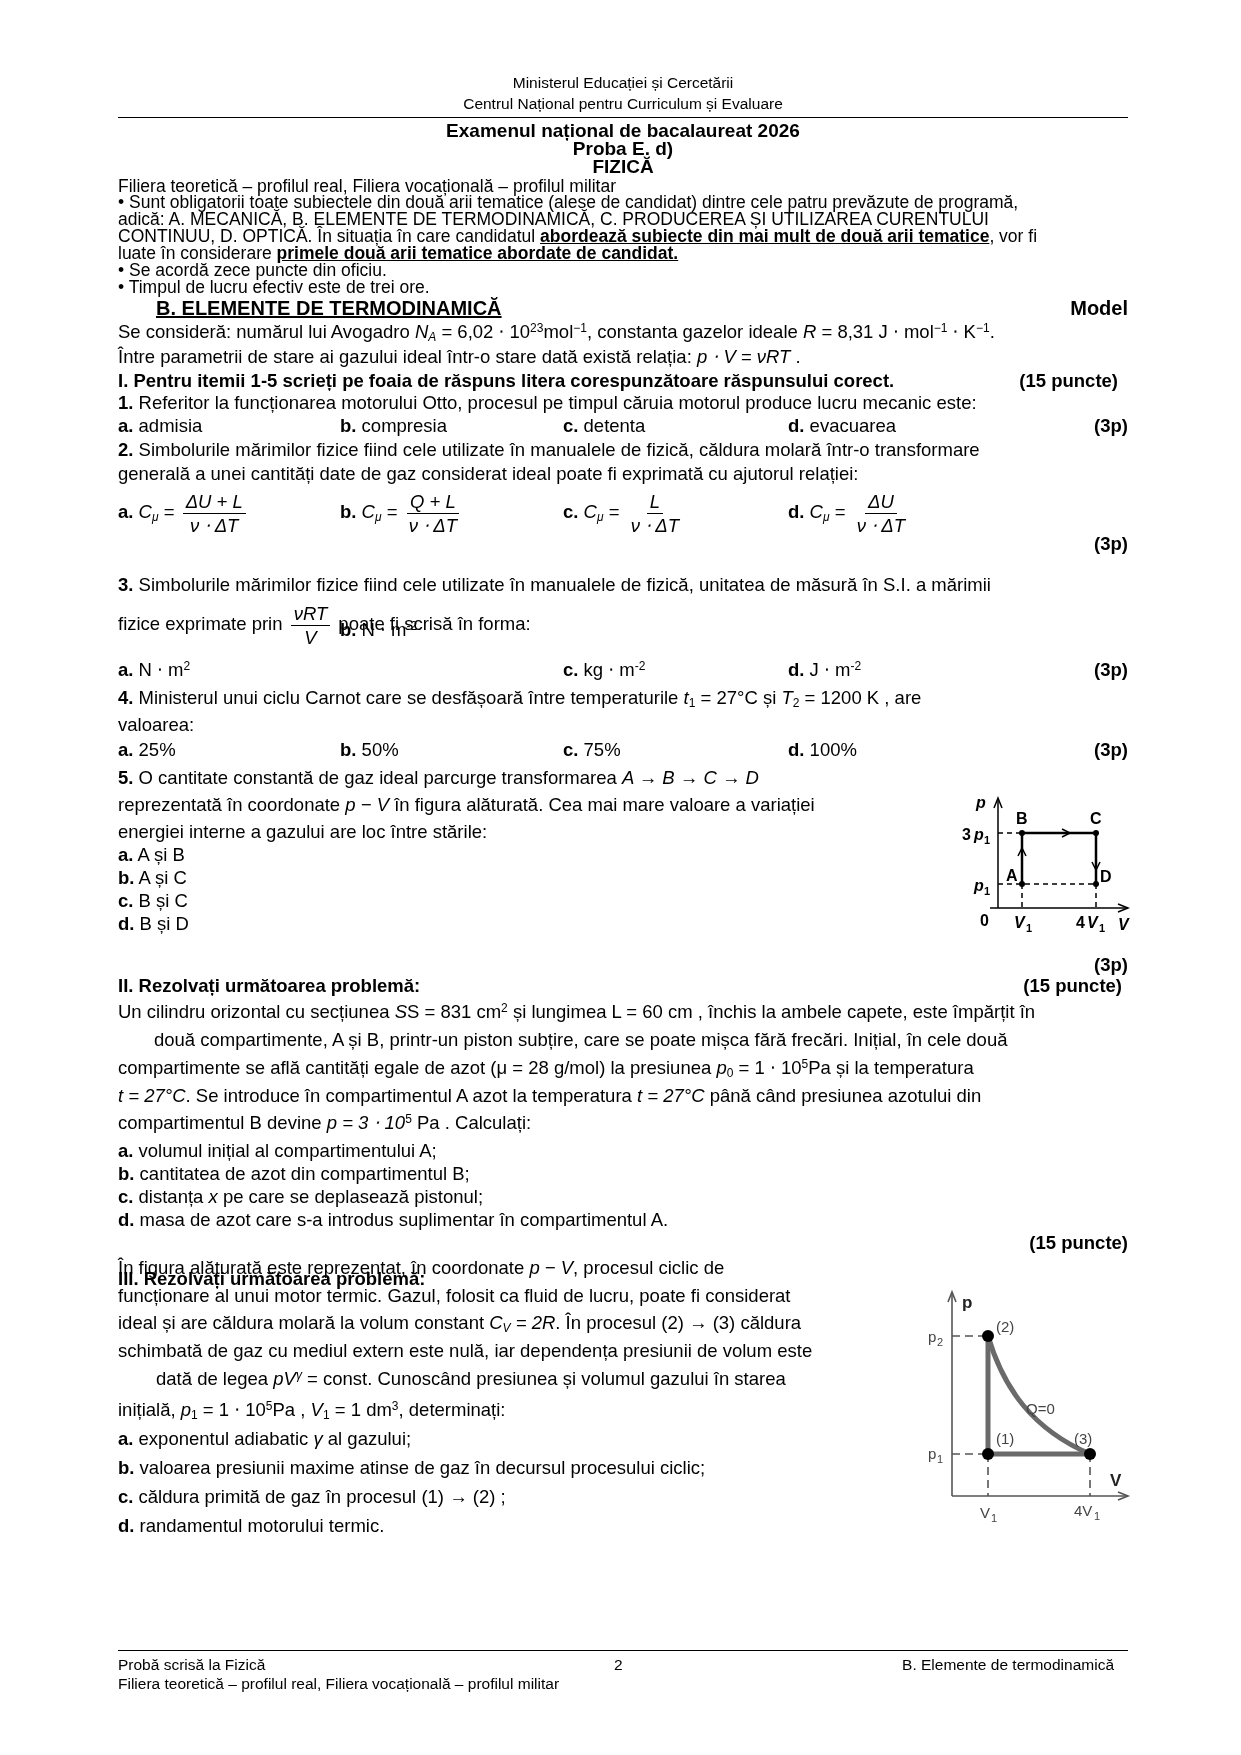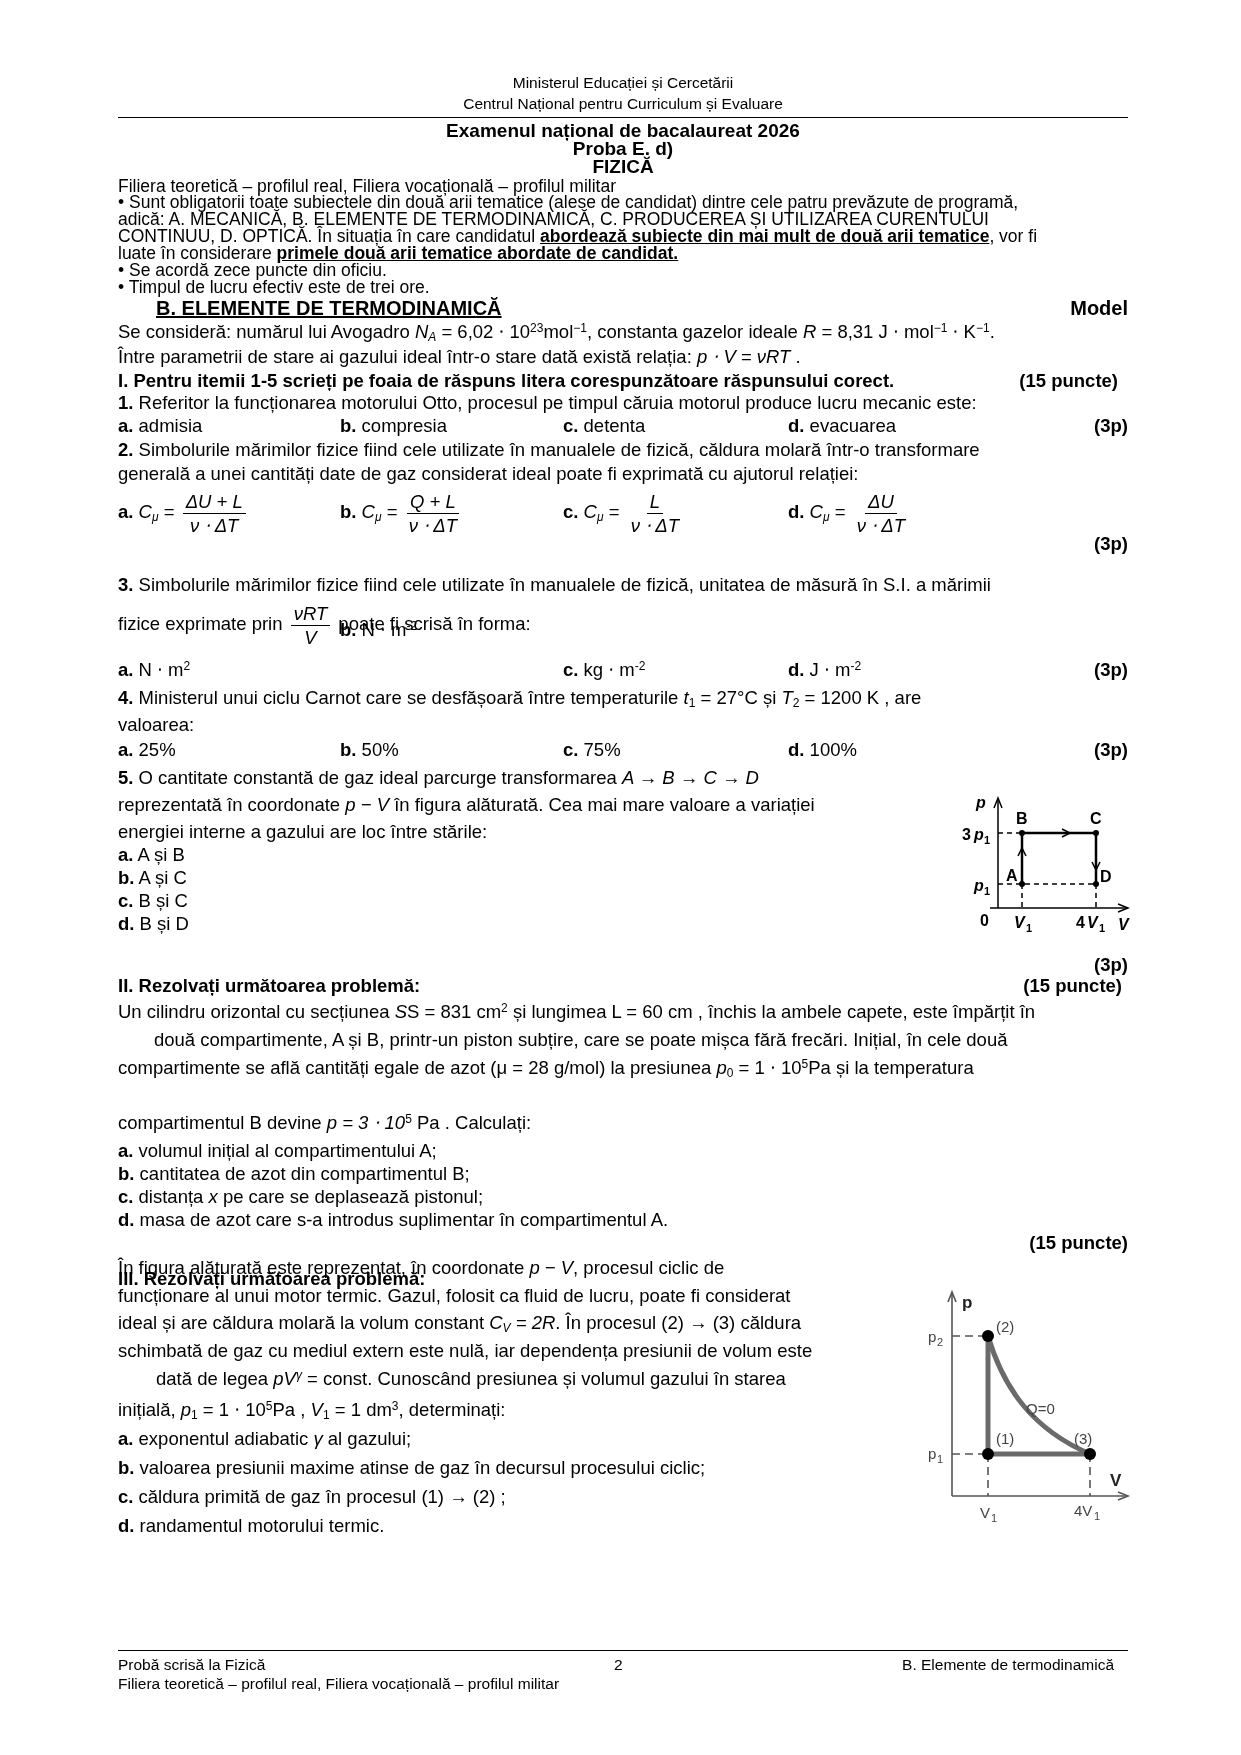--- a/index.html
+++ b/index.html
@@ -153,20 +153,21 @@
         <text x="149" y="152" font-size="11">1</text>
       <text x="168" y="150" font-style="italic">V</text>
     </g>
   </svg>
 
   <div class="abs body" style="top:976px; left:0;"><b>II. Rezolvați următoarea problemă:</b></div>
   <div class="abs body r" style="top:976px; right:6px;"><b>(15 puncte)</b></div>
   <div class="abs body" style="top:1002px; left:0;"><span>Un cilindru orizontal cu secțiunea </span><span class="i">S</span><span>S = 831 cm</span><sup>2</sup><span> și lungimea </span><span>L = 60 cm</span><span> , închis la ambele capete, este împărțit în</span></div>
   <div class="abs body" style="top:1030px; left:0;margin-left:36px;">două compartimente, A și B, printr-un piston subțire, care se poate mișca fără frecări. Inițial, în cele două</div>
   <div class="abs body" style="top:1058px; left:0;"><span>compartimente se află cantități egale de azot </span><span>(μ = 28 g/mol)</span><span> la presiunea </span><span class="i">p</span><sub>0</sub><span> = 1 ⋅ 10</span><sup>5</sup><span>Pa</span><span> și la temperatura</span></div>
+  <div class="abs body" style="top:1086px; left:0;"><span class="i">t = 27°C</span><span>. Se introduce în compartimentul A azot la temperatura </span><span class="i">t = 27°C</span><span> până când presiunea azotului din</span></div>
   <div class="abs body" style="top:1113px; left:0;"><span>compartimentul B devine </span><span class="i">p = 3 ⋅ 10</span><sup>5</sup><span> Pa</span><span> . Calculați:</span></div>
   <div class="abs body" style="top:1141px; left:0;"><b>a.</b><span> volumul inițial al compartimentului A;</span></div>
   <div class="abs body" style="top:1164px; left:0;"><b>b.</b><span> cantitatea de azot din compartimentul B;</span></div>
   <div class="abs body" style="top:1187px; left:0;"><b>c.</b><span> distanța </span><span class="i">x</span><span> pe care se deplasează pistonul;</span></div>
   <div class="abs body" style="top:1210px; left:0;"><b>d.</b><span> masa de azot care s-a introdus suplimentar în compartimentul A.</span></div>
 
   <div class="abs body" style="top:1233px; left:0;margin-top:36px;"><b>III. Rezolvați următoarea problemă:</b></div>
   <div class="abs body r" style="top:1233px;"><b>(15 puncte)</b></div>
   <div class="abs body" style="top:1258px; left:0;"><span>În figura alăturată este reprezentat, în coordonate </span><span class="i">p − V</span><span>, procesul ciclic de</span></div>
   <div class="abs body" style="top:1286px; left:0;">funcționare al unui motor termic. Gazul, folosit ca fluid de lucru, poate fi considerat</div>

